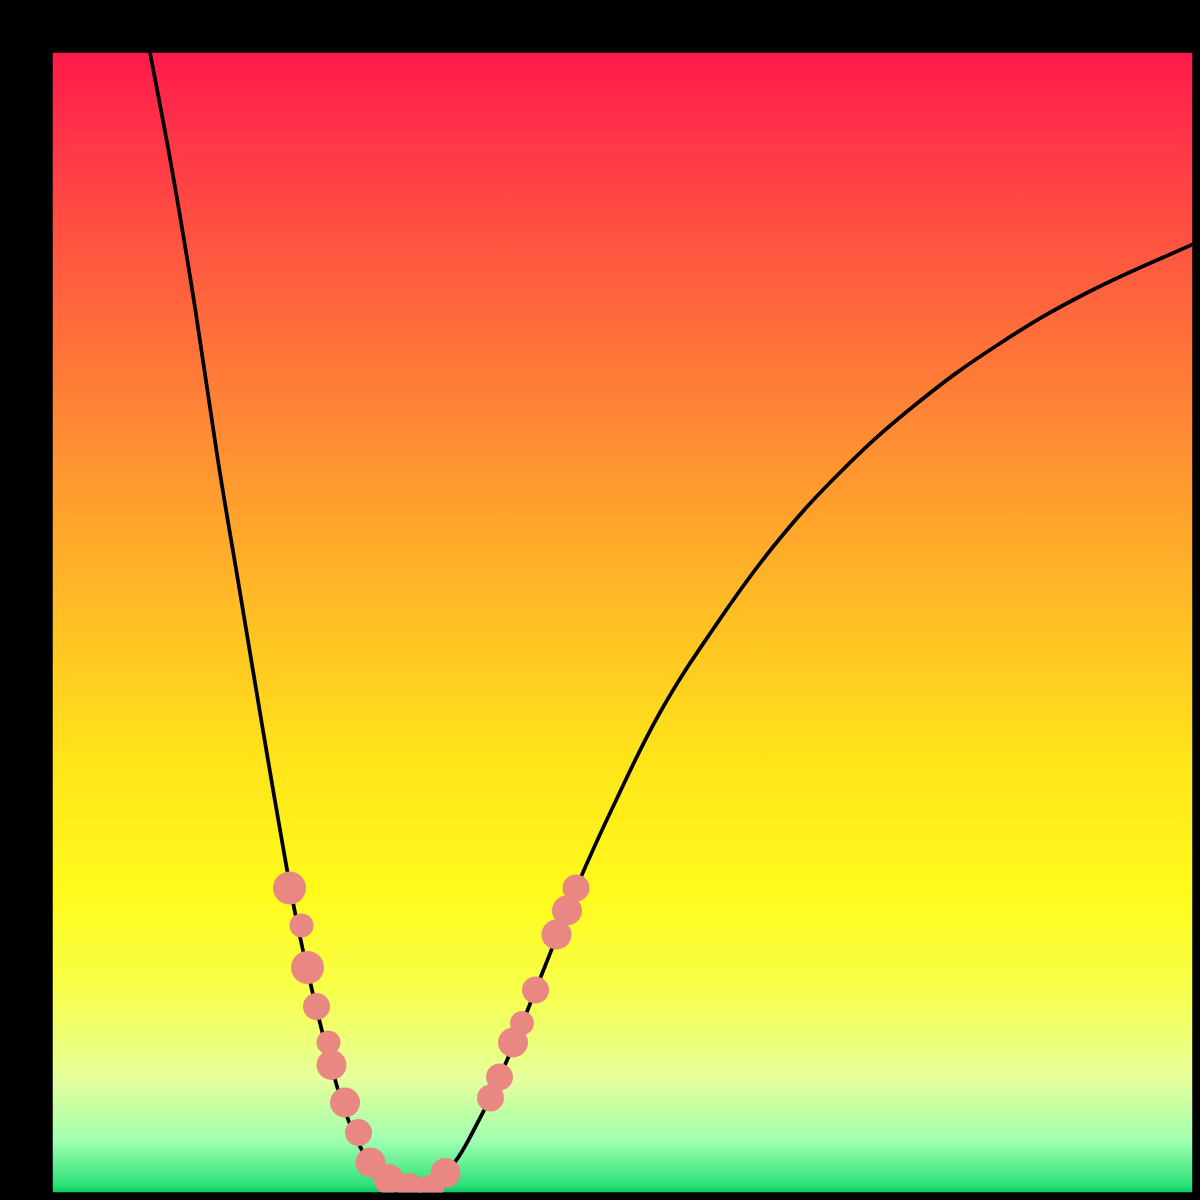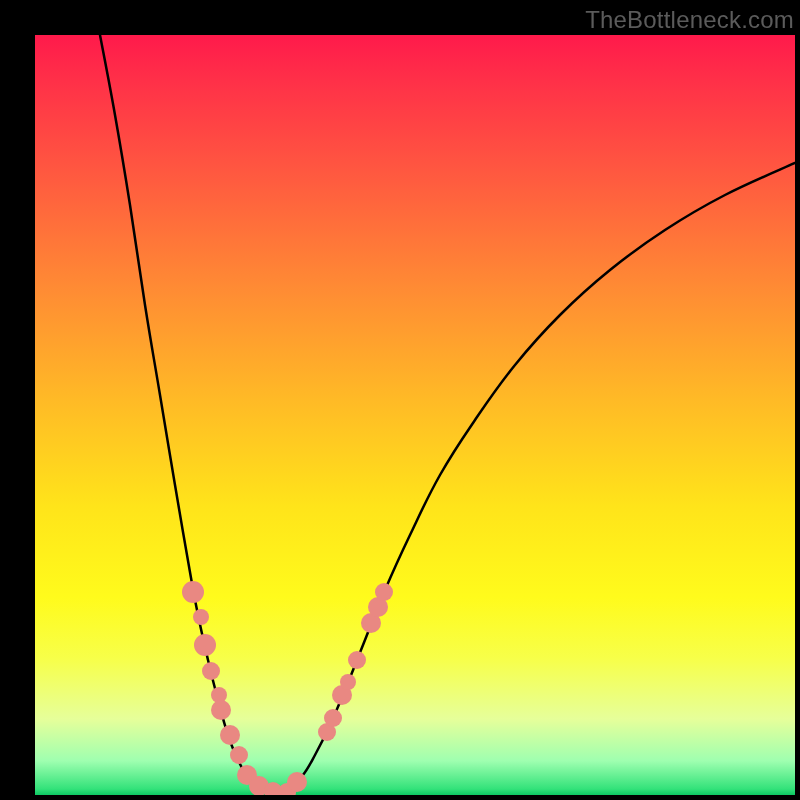--- a/index.html
+++ b/index.html
@@ -99,14 +99,13 @@
           <circle cx="298" cy="683" r="9" class="marker"></circle>
           <circle cx="307" cy="660" r="10" class="marker"></circle>
           <circle cx="313" cy="647" r="8" class="marker"></circle>
           <circle cx="322" cy="625" r="9" class="marker"></circle>
           <circle cx="336" cy="588" r="10" class="marker"></circle>
           <circle cx="343" cy="572" r="10" class="marker"></circle>
           <circle cx="349" cy="557" r="9" class="marker"></circle>
         </g>
     </svg>
   </div>
-  <div class="watermark">TheBottleneck.com</div>
 </div>
 
 </body></html>

